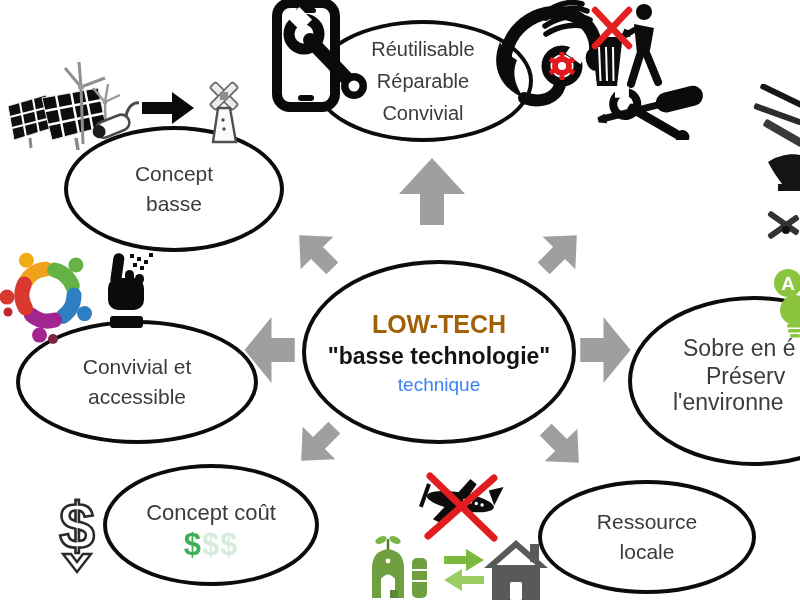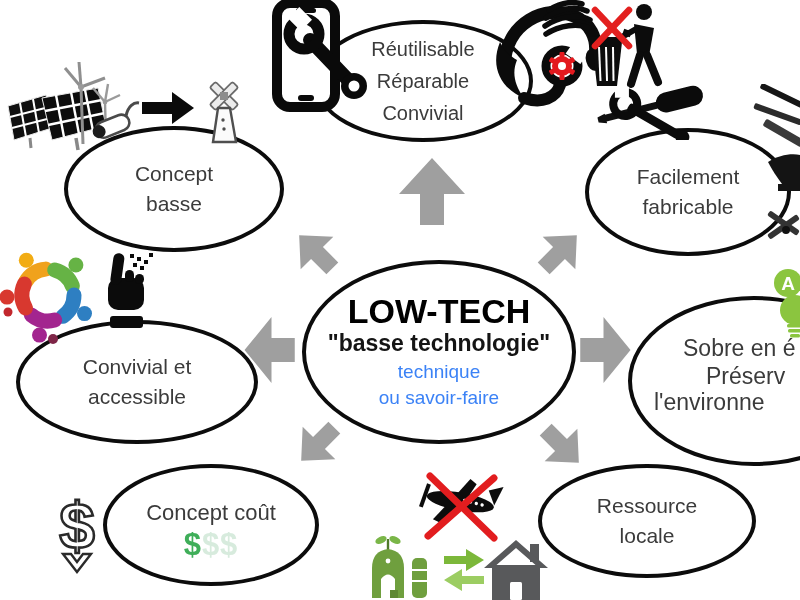--- a/index.html
+++ b/index.html
@@ -3,21 +3,21 @@
 <meta charset="utf-8">
 <style>
   html,body{margin:0;padding:0;}
   body{width:800px;height:600px;background:#ffffff;font-family:"Liberation Sans",sans-serif;overflow:hidden;}
   .stage{position:absolute;left:0;top:0;width:800px;height:600px;overflow:hidden;background:#fff;}
   .ellipse{position:absolute;border:4px solid #0c0c0c;border-radius:50%;background:#fff;
            display:flex;flex-direction:column;align-items:center;justify-content:center;
            text-align:center;color:#3b3b3b;z-index:2;box-sizing:border-box;}
   .t20{font-size:20px;line-height:32px;white-space:nowrap;}
   .t21{font-size:21px;line-height:30px;white-space:nowrap;}
-  .c1{font-size:34px;line-height:34px;font-weight:bold;color:#000000;white-space:nowrap;}
+  .c1{font-size:25px;line-height:34px;font-weight:bold;color:#a16207;white-space:nowrap;}
   .c2{font-size:23px;line-height:31px;font-weight:bold;color:#141414;white-space:nowrap;}
   .c3{font-size:19px;line-height:26px;color:#3b82f6;white-space:nowrap;}
   #node-sobre{display:block;}
   #node-sobre span{position:absolute;font-size:23px;line-height:26px;color:#3b3b3b;white-space:nowrap;}
   .dollars{font-size:31px;font-weight:bold;line-height:34px;letter-spacing:1px;}
   .d1{color:#3fae59;}
   .d2{color:#d7ebdd;}
   .icon{position:absolute;z-index:3;}
   #arrows{position:absolute;left:0;top:0;z-index:1;}
 </style>
@@ -50,56 +50,51 @@
       </g>
     <g transform="translate(562,446) rotate(135) scale(0.7)">
         <use href="#blockArrow"></use>
       </g>
   </svg>
 
   <div class="ellipse" id="node-center" style="left:302px;top:260px;width:274px;height:184px;">
     <div class="c1">LOW-TECH</div>
     <div class="c2">"basse technologie"</div>
     <div class="c3">technique</div>
-    <div class="c3">ou savoir-faire</div>
   </div>
 
   <div class="ellipse" style="left:313px;top:20px;width:220px;height:122px;">
     <div class="t20">Réutilisable</div>
     <div class="t20">Réparable</div>
     <div class="t20">Convivial</div>
   </div>
 
   <div class="ellipse" style="left:64px;top:126px;width:220px;height:126px;">
     <div class="t21">Concept</div>
     <div class="t21">basse</div>
   </div>
 
-  <div class="ellipse" style="left:585px;top:128px;width:206px;height:128px;">
-    <div class="t21">Facilement</div>
-    <div class="t21">fabricable</div>
-  </div>
 
   <div class="ellipse" style="left:16px;top:320px;width:242px;height:124px;">
     <div class="t21">Convivial et</div>
     <div class="t21">accessible</div>
   </div>
 
   <div class="ellipse" id="node-sobre" style="left:628px;top:296px;width:252px;height:170px;">
     <span style="left:39px;top:35px;margin-left:12px;">Sobre en é</span>
     <span style="left:74px;top:63px;">Préserv</span>
-    <span style="left:22px;top:89px;">l'environne</span>
+    <span style="left:41px;top:89px;">l'environne</span>
   </div>
 
   <div class="ellipse" style="left:103px;top:464px;width:216px;height:122px;padding-top:10px;">
     <div class="t21" style="font-size:22px;">Concept coût</div>
     <div class="dollars"><span class="d1">$</span><span class="d2">$$</span></div>
   </div>
 
-  <div class="ellipse" style="left:538px;top:464px;width:218px;height:114px;align-items:center;">
+  <div class="ellipse" style="left:538px;top:480px;width:218px;height:114px;align-items:center;">
     <div class="t21">Ressource</div>
     <div class="t21">locale</div>
   </div>
 
   <svg class="icon" style="left:6px;top:82px;" width="108" height="70" viewBox="0 0 108 70">
     <g>
       <polygon points="2,24 40,13 46,46 8,58" fill="#101010" stroke="#e9e9e9" stroke-width="1"></polygon>
       <line x1="14" y1="21" x2="20" y2="55" stroke="#fff" stroke-width="2"></line>
       <line x1="27" y1="17" x2="33" y2="51" stroke="#fff" stroke-width="2"></line>
       <line x1="4" y1="35" x2="43" y2="25" stroke="#fff" stroke-width="2"></line>

